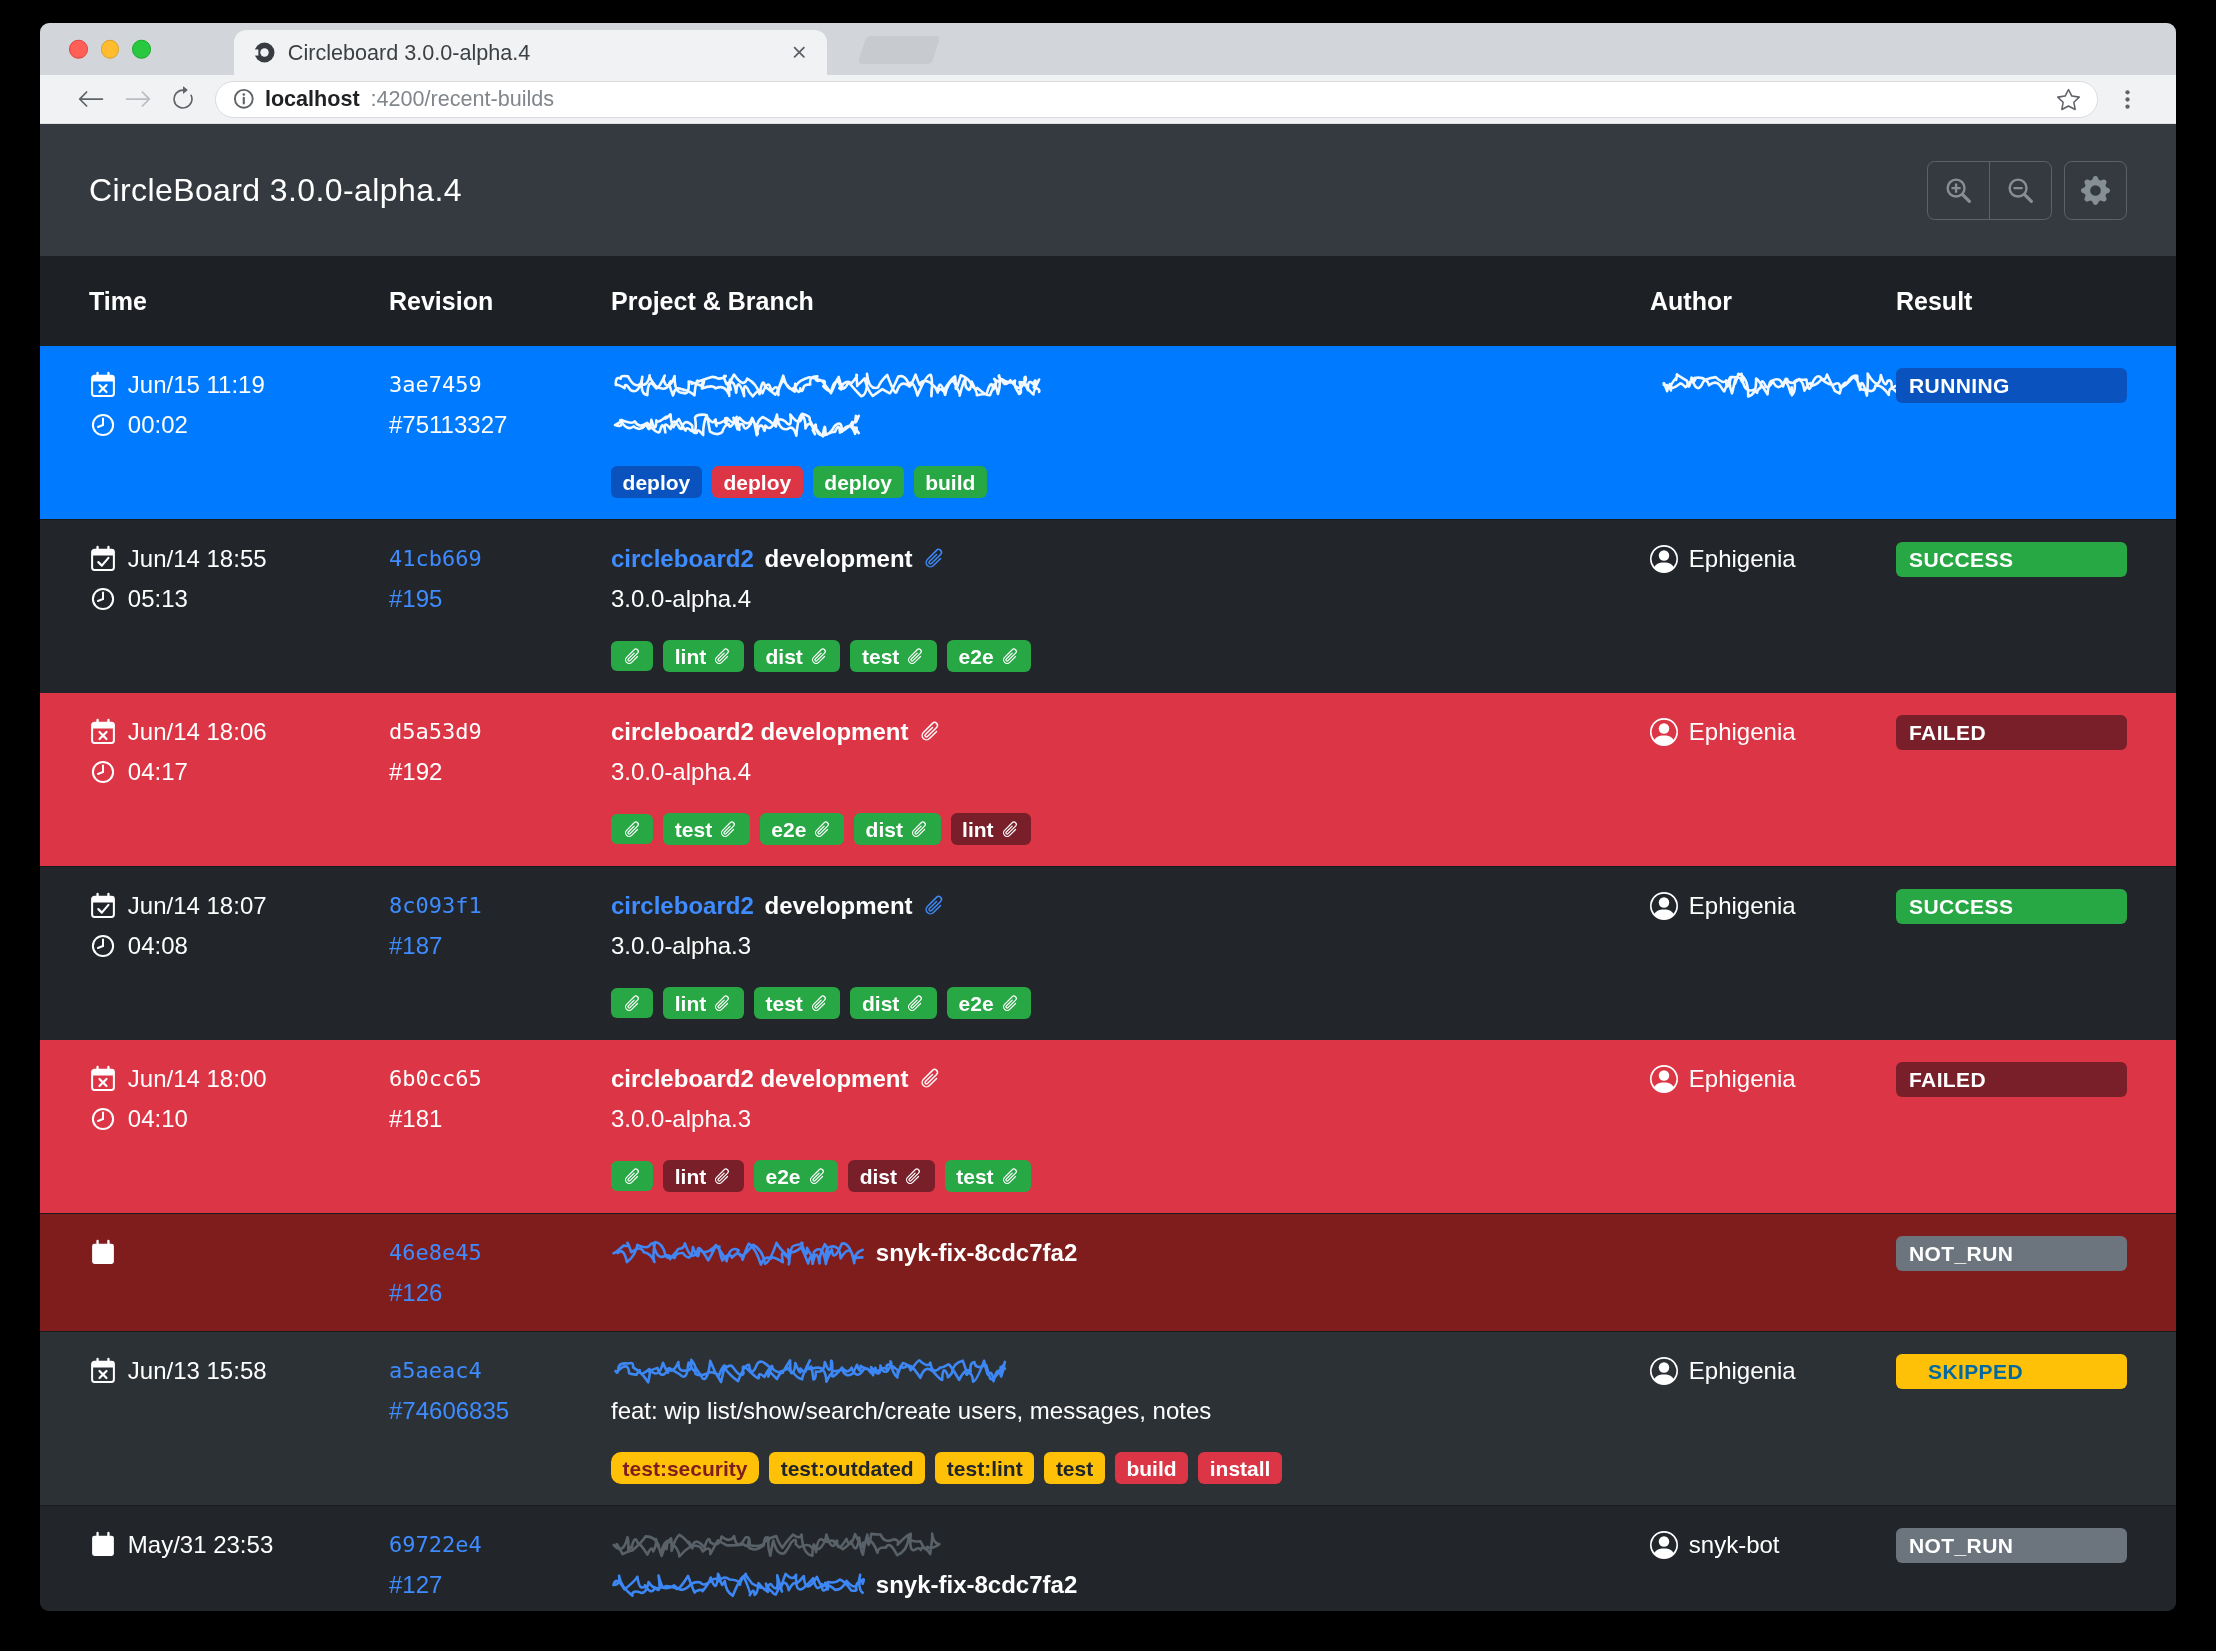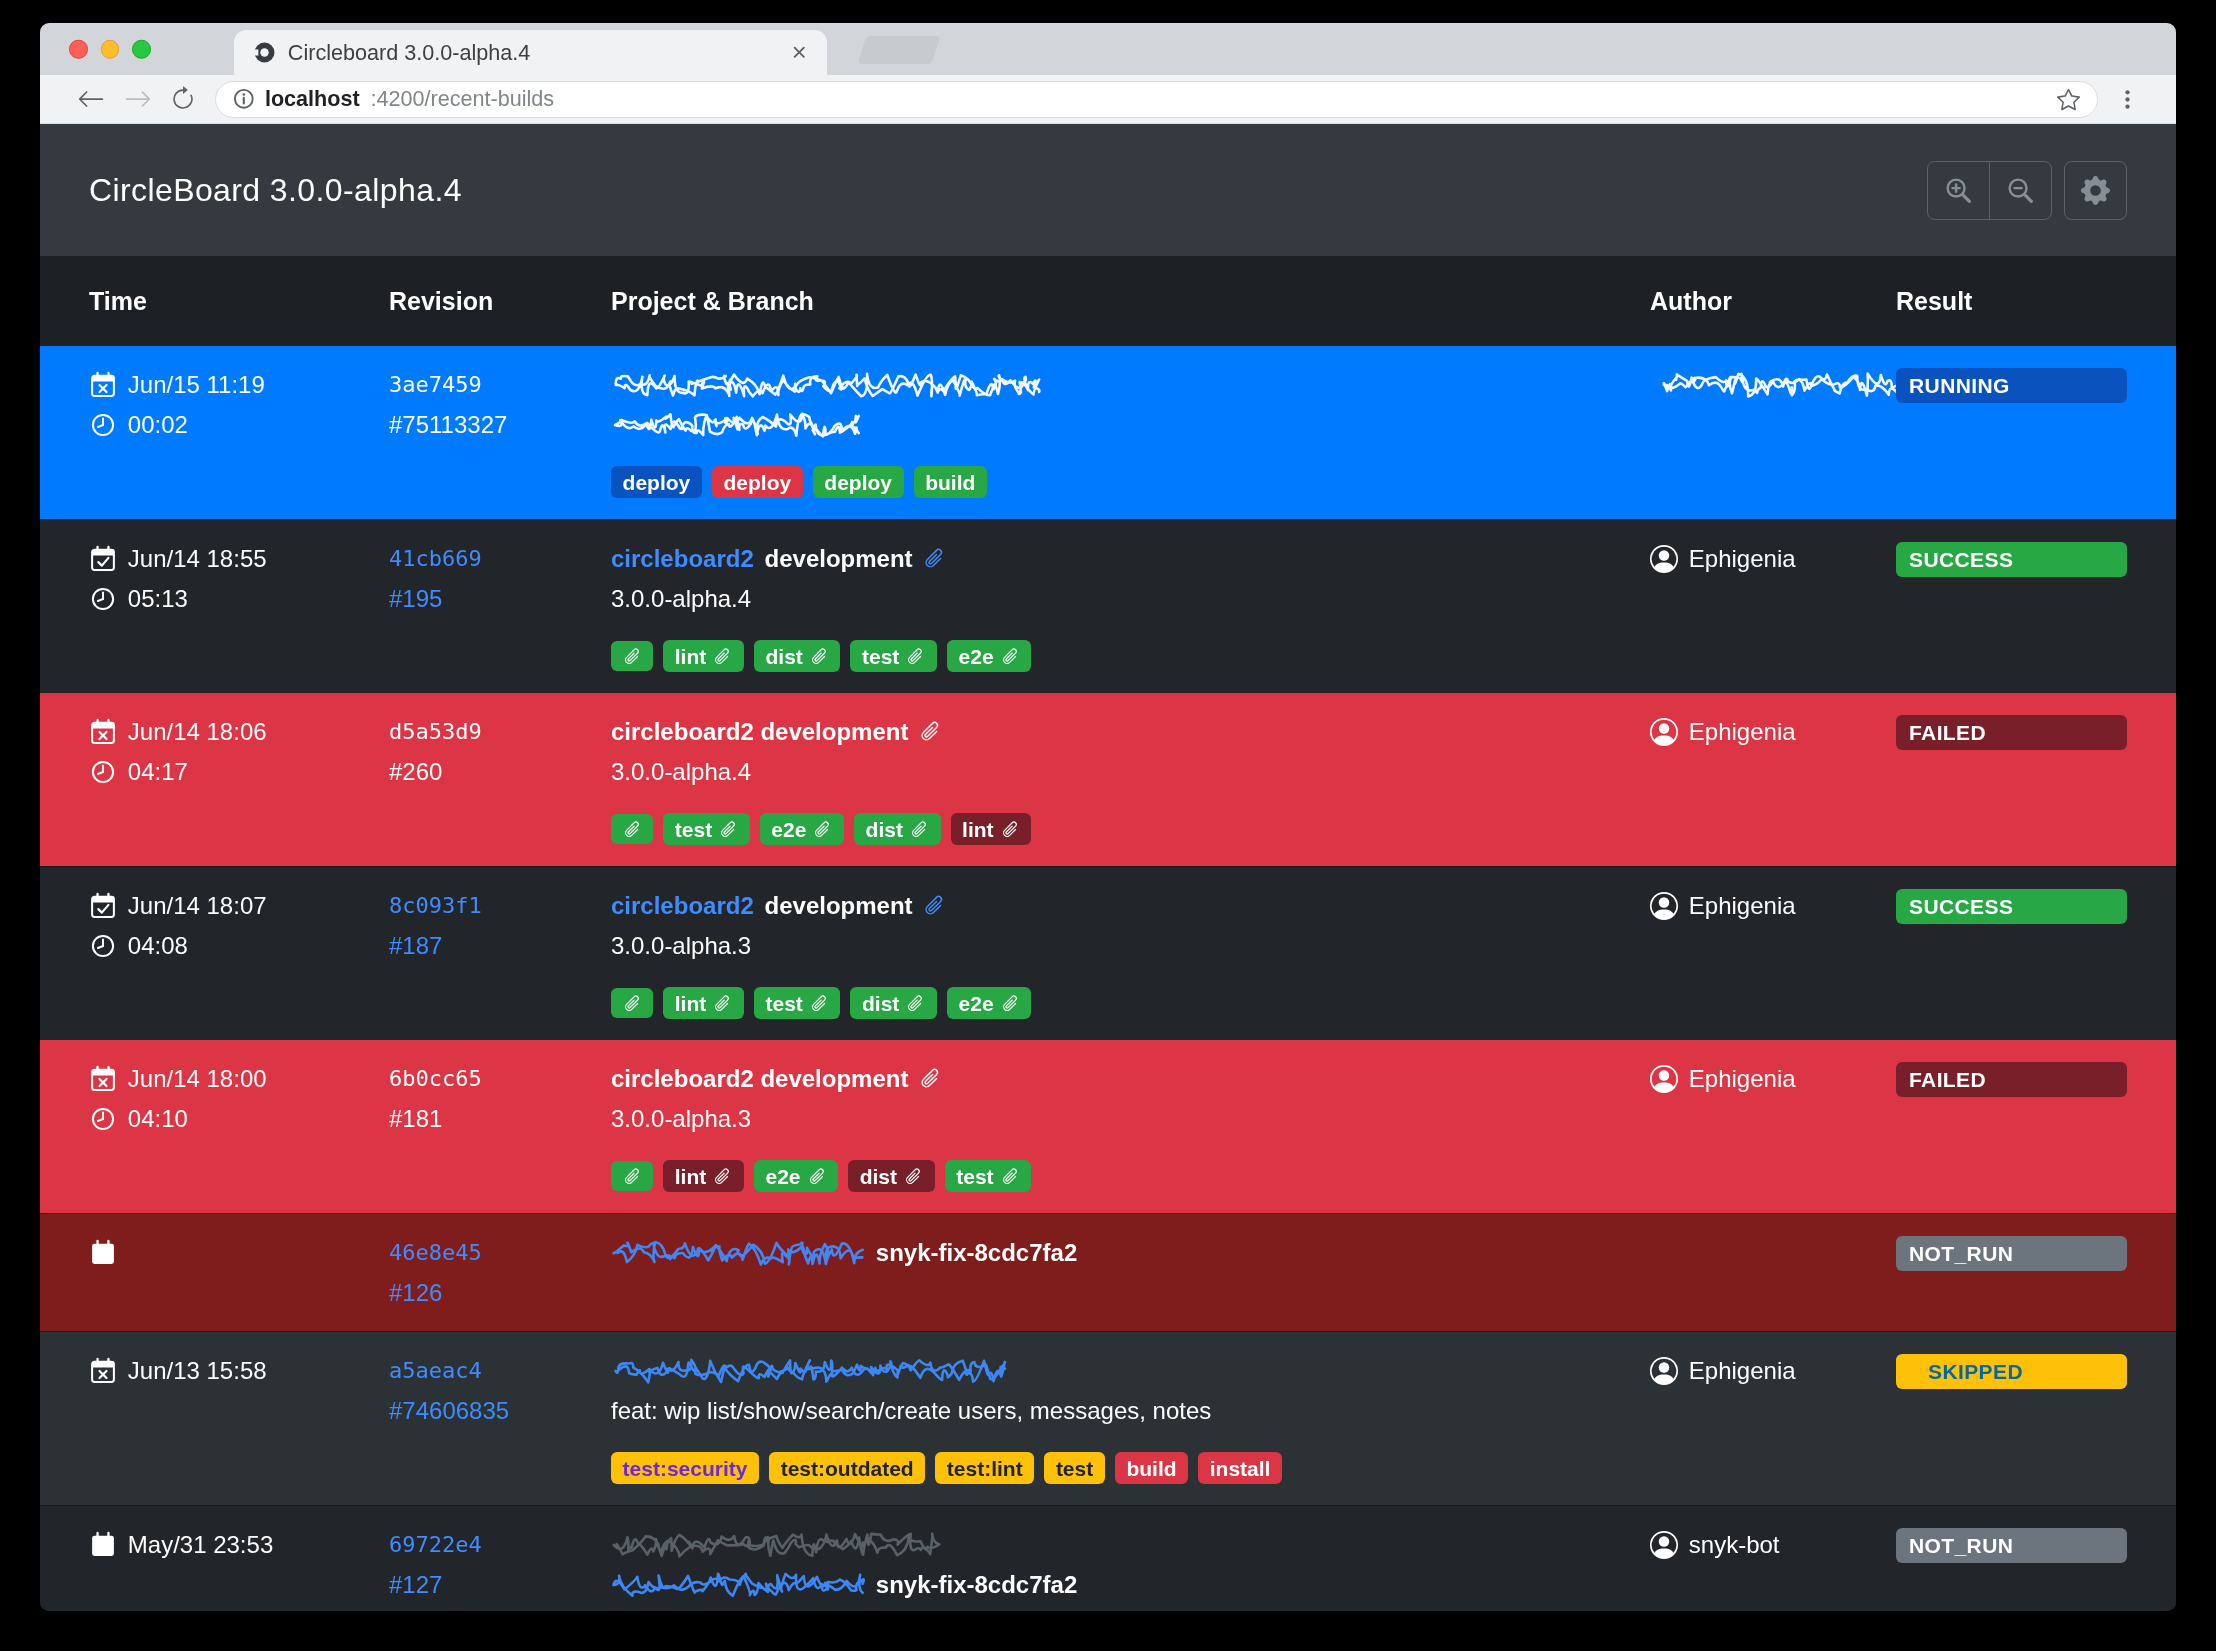--- a/index.html
+++ b/index.html
@@ -334,21 +334,21 @@
     <line x1="18" y1="18" x2="11.5" y2="20.5" stroke="#fff" stroke-width="2.6" stroke-linecap="round"></line>
   </svg>
               <span>04:17</span>
             </div>
           </div>
           <div class="cell col-rev">
             <div class="cline">
               <span class="mono">d5a53d9</span>
             </div>
             <div class="cline">
-              <span>#260</span>
+              <span>#192</span>
             </div>
           </div>
           <div class="cell col-proj">
             <div class="cline">
               <span class="pbold">circleboard2 development</span>
               <svg width="23" height="23" viewBox="0 0 16 16">
     <path transform="rotate(45 8 8)" fill="#ffffff" d="M4.5 3a2.5 2.5 0 0 1 5 0v9a1.5 1.5 0 0 1-3 0V5a.5.5 0 0 1 1 0v7a.5.5 0 0 0 1 0V3a1.5 1.5 0 1 0-3 0v9a2.5 2.5 0 0 0 5 0V5a.5.5 0 0 1 1 0v7a3.5 3.5 0 1 1-7 0V3z"></path>
   </svg>
             </div>
             <div class="cline">
@@ -629,21 +629,21 @@
               <span class="scribble">
                 <svg width="397" height="26" viewBox="0 0 515 34">
                   <path d="M3.9 17.0 Q7.0 22.8 7.7 12.3 Q9.0 6.0 20.5 7.3 Q27.6 4.3 26.8 12.3 Q36.6 19.4 35.4 15.9 Q35.5 25.2 48.0 14.4 Q60.0 29.2 65.9 6.3 Q74.7 27.2 72.0 14.2 Q79.1 21.4 86.1 5.2 Q85.4 20.2 98.0 15.6 Q103.9 17.6 102.9 2.3 Q110.5 11.4 108.2 20.5 Q112.8 24.4 123.7 20.3 Q128.7 16.2 139.2 22.8 Q145.8 4.3 148.5 12.6 Q154.7 7.5 157.6 12.4 Q168.5 27.5 171.3 19.6 Q167.5 5.2 176.9 15.3 Q190.8 29.3 191.4 25.8 Q189.9 17.4 198.6 24.8 Q202.3 15.7 208.4 10.3 Q209.4 17.1 217.6 18.7 Q230.0 14.4 229.0 12.7 Q237.6 26.7 239.0 6.5 Q247.1 27.0 245.7 13.9 Q253.4 23.1 253.2 13.0 Q256.2 15.8 265.8 12.8 Q278.7 10.7 279.6 30.9 Q282.9 23.0 288.7 17.0 Q298.6 17.7 299.9 12.5 Q307.9 22.3 312.5 12.7 Q319.5 30.6 329.0 14.0 Q338.8 13.9 340.6 22.6 Q344.1 5.7 344.3 18.3 Q356.1 10.1 358.2 14.7 Q357.1 3.4 369.3 13.2 Q367.1 11.3 373.1 16.1 Q371.5 27.9 377.0 10.1 Q378.0 15.0 385.4 10.4 Q390.2 6.7 402.4 26.0 Q408.7 7.3 419.6 18.1 Q429.3 29.6 431.0 28.7 Q431.6 6.3 438.6 23.4 Q436.8 28.3 443.3 20.4 Q445.2 6.2 457.9 3.5 Q466.7 27.8 462.0 20.2 Q470.5 16.7 471.4 30.9 Q475.6 31.1 485.8 3.7 Q490.5 24.2 491.1 21.5 Q496.3 14.7 498.2 30.4 Q503.6 7.1 508.1 24.2 Q515.4 2.3 509.1 11.9 Q506.5 31.5 513.0 5.1M6.6 17.0 Q20.8 3.5 21.5 19.9 Q23.3 21.0 31.4 22.0 Q33.8 11.9 46.5 31.9 Q51.3 9.4 47.5 17.7 Q46.5 17.3 58.6 12.9 Q63.5 31.0 74.2 13.1 Q75.5 13.9 88.0 21.5 Q95.7 30.3 98.5 13.7 Q97.7 12.1 99.5 5.9 Q110.3 25.4 108.4 12.3 Q116.8 25.3 118.0 27.0 Q124.7 30.6 127.7 3.7 Q132.6 17.7 141.9 31.4 Q142.2 29.3 146.2 12.8 Q153.9 23.5 164.1 30.3 Q172.2 8.2 178.4 8.8 Q181.3 26.9 188.6 8.7 Q191.3 3.8 195.4 5.0 Q198.2 5.4 203.9 10.8 Q210.7 13.4 204.9 17.2 Q201.4 31.0 205.9 18.0 Q205.6 18.0 215.0 27.5 Q218.2 18.8 222.7 19.1 Q222.5 18.1 232.2 3.0 Q232.1 25.7 235.7 18.1 Q240.9 26.2 247.9 27.9 Q247.6 23.5 258.0 3.1 Q252.2 13.0 259.1 14.4 Q259.4 3.7 262.7 28.2 Q266.0 27.9 265.8 17.7 Q277.0 20.2 277.5 5.3 Q285.5 26.9 285.8 3.5 Q287.9 2.9 286.8 22.6 Q287.1 28.0 299.4 13.6 Q305.2 27.6 314.5 19.8 Q313.7 21.8 319.6 8.8 Q323.8 23.2 324.5 10.1 Q323.4 10.8 334.1 14.5 Q342.2 26.7 338.0 11.7 Q351.0 29.7 350.2 9.8 Q352.8 20.7 359.5 17.1 Q366.9 6.3 363.3 4.3 Q366.1 21.1 372.5 25.4 Q371.5 20.8 379.5 6.6 Q387.1 7.9 389.9 16.2 Q399.0 2.8 401.4 3.1 Q412.5 13.6 415.5 6.1 Q417.9 23.3 428.7 12.2 Q429.8 13.8 438.6 8.8 Q439.6 5.1 453.2 28.7 Q462.1 11.0 468.3 17.6 Q466.4 6.5 473.1 5.3 Q474.2 15.8 488.4 9.0 Q488.2 8.1 493.8 27.0 Q497.8 31.2 508.2 13.0 Q505.2 10.3 513.0 14.1" fill="none" stroke="#3e8cff" stroke-width="3.4" stroke-linecap="round" stroke-linejoin="round" opacity="0.95"></path>
                 </svg>
               </span>
             </div>
             <div class="cline">
               <span>feat: wip list/show/search/create users, messages, notes</span>
             </div>
             <div class="badges">
-              <span class="badge" style="background: rgb(255, 193, 7); color: #6d28d9;">
+              <span class="badge" style="background: rgb(255, 193, 7); color: #7f1d1d; border-radius: 10px;">
                 <span>test:security</span>
               </span>
               <span class="badge" style="background: rgb(255, 193, 7); color: rgb(33, 37, 41);">
                 <span>test:outdated</span>
               </span>
               <span class="badge" style="background: rgb(255, 193, 7); color: rgb(33, 37, 41);">
                 <span>test:lint</span>
               </span>
               <span class="badge" style="background: rgb(255, 193, 7); color: rgb(33, 37, 41);">
                 <span>test</span>

